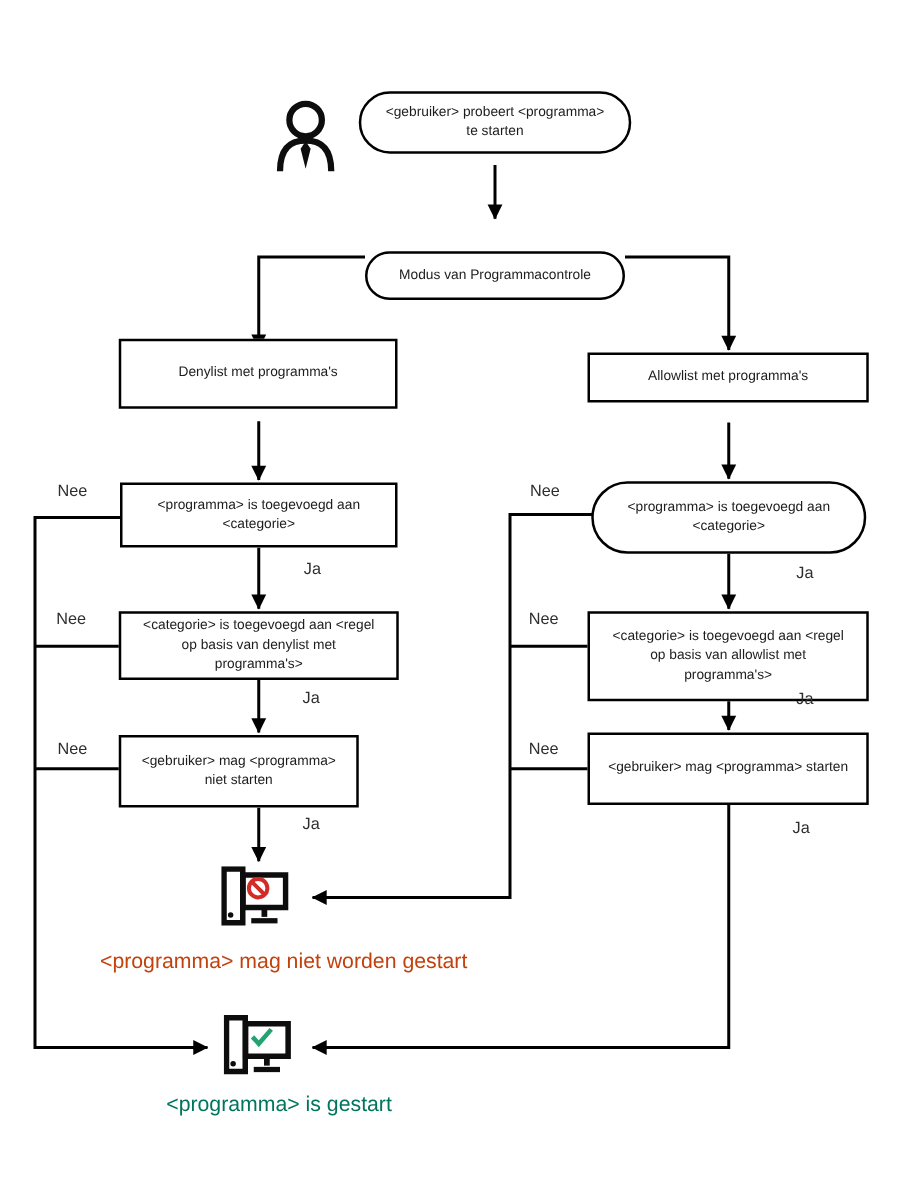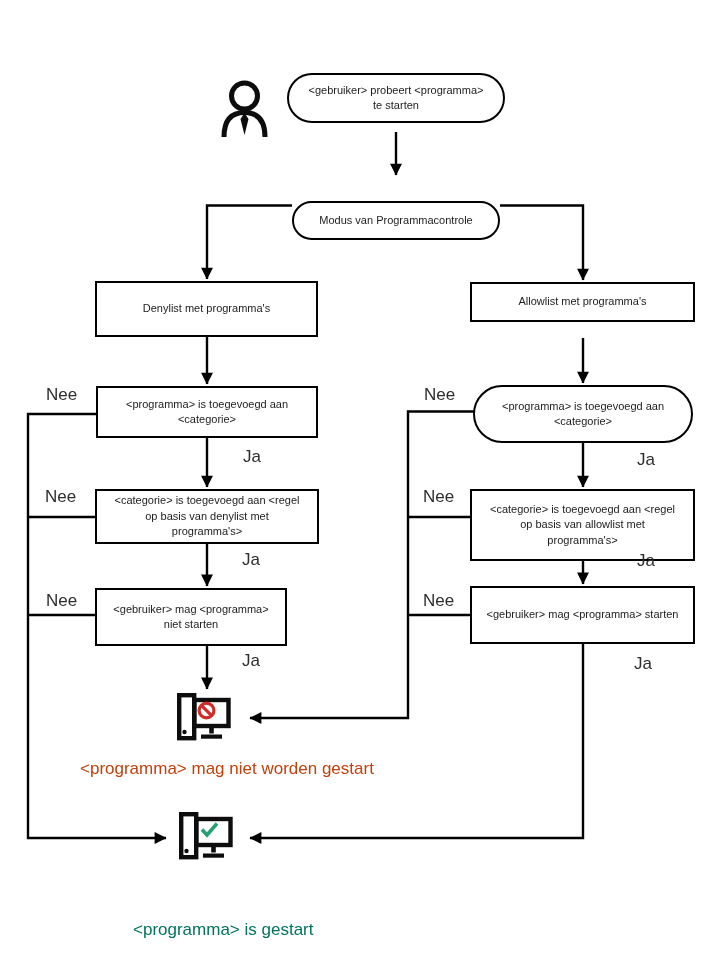--- a/index.html
+++ b/index.html
@@ -22,21 +22,21 @@
     justify-content: center;
     text-align: center;
     padding: 2px 14px;
     font-size: 11px;
     line-height: 1.4;
     color: #1c1c1c;
   }
   .stadium { border-radius: 30px; }
   .branch-label {
     position: absolute;
-    font-size: 17px;
+    font-size: 13px;
     color: #2e2e2e;
     white-space: nowrap;
   }
   .outcome-label {
     position: absolute;
     font-size: 17px;
     white-space: nowrap;
   }
   .icon-svg { position: absolute; }
 </style>
@@ -79,21 +79,21 @@
   </svg>
 
   <div class="node stadium" style="left:287px;top:73px;width:218px;height:50px;">
     <span>&lt;gebruiker&gt; probeert &lt;programma&gt; te starten</span>
   </div>
 
   <div class="node stadium" style="left:292px;top:177px;width:208px;height:39px;margin-top:24px;">
     <span>Modus van Programmacontrole</span>
   </div>
 
-  <div class="node" style="left:95px;top:281px;width:223px;height:56px;">
+  <div class="node" style="left:95px;top:271px;width:223px;height:56px;">
     <span>Denylist met programma's</span>
   </div>
 
   <div class="node" style="left:470px;top:282px;width:225px;height:40px;">
     <span>Allowlist met programma's</span>
   </div>
 
   <div class="node" style="left:96px;top:386px;width:222px;height:52px;">
     <span>&lt;programma&gt; is toegevoegd aan &lt;categorie&gt;</span>
   </div>
@@ -148,15 +148,15 @@
 
   <svg class="icon-svg" style="left:179px;top:812px;" width="54" height="50" viewBox="0 0 54 50">
     <rect x="2.2" y="2.2" width="15" height="43" fill="#ffffff" stroke="#0d0d0d" stroke-width="4.4"></rect>
     <circle cx="7.5" cy="39" r="2.2" fill="#0d0d0d"></circle>
     <rect x="17.5" y="7" width="34" height="26" fill="#ffffff" stroke="#0d0d0d" stroke-width="4.4"></rect>
     <rect x="32.2" y="33" width="4.6" height="7.5" fill="#0d0d0d"></rect>
     <rect x="24" y="41.5" width="21" height="4.2" fill="#0d0d0d"></rect>
     <polyline points="23,17.5 28,23 38,11.5" fill="none" stroke-width="3.6" stroke="#26a172"></polyline>
   </svg>
 
-  <div class="outcome-label" style="left: 133px; top: 920px; color: rgb(0, 116, 92);">&lt;programma&gt; is gestart</div>
+  <div class="outcome-label" style="left: 133px; top: 874px; color: rgb(0, 116, 92);">&lt;programma&gt; is gestart</div>
 
 </div>
 
 </body></html>

